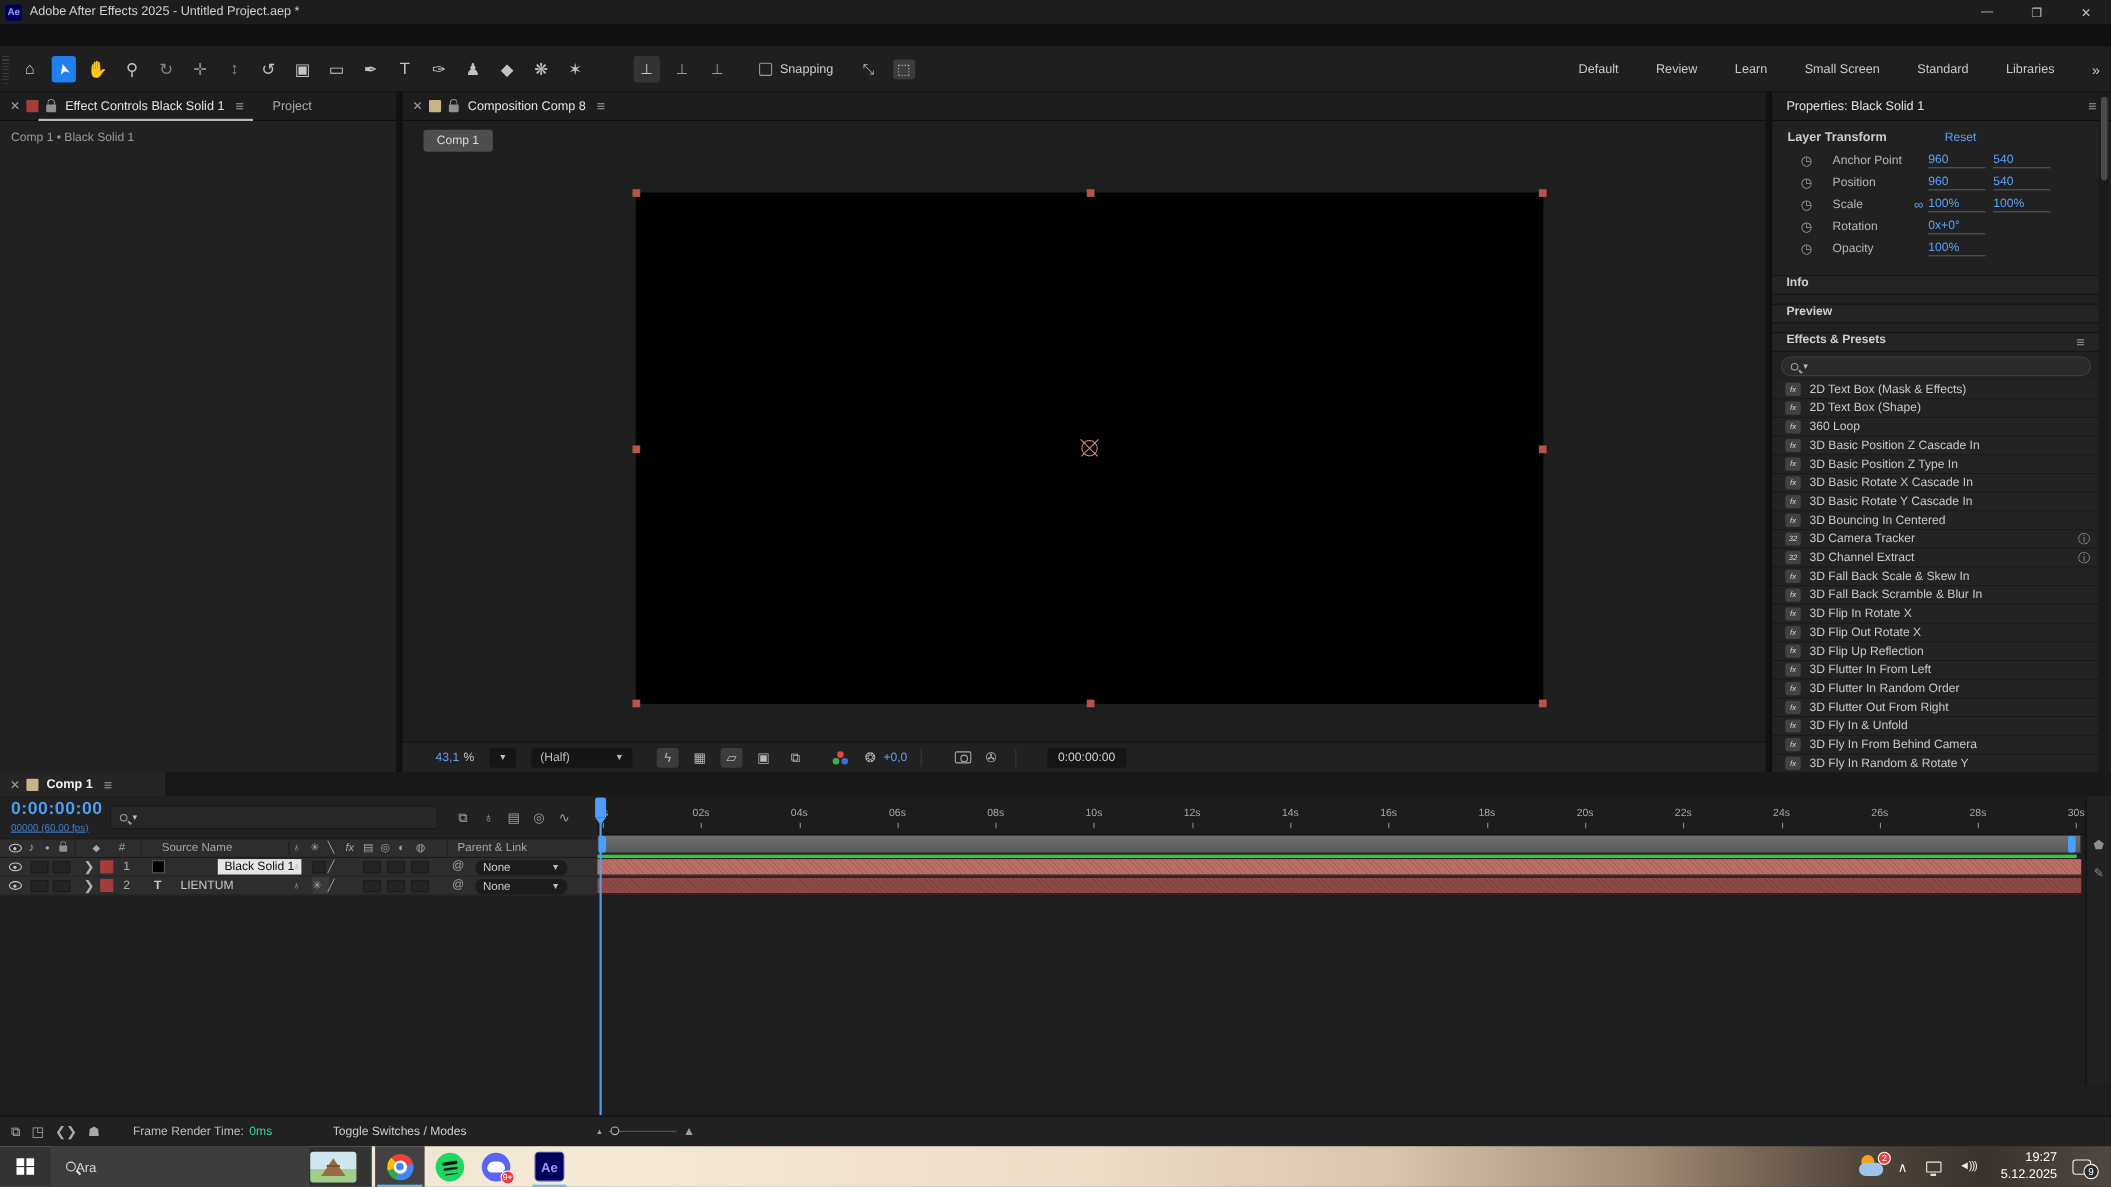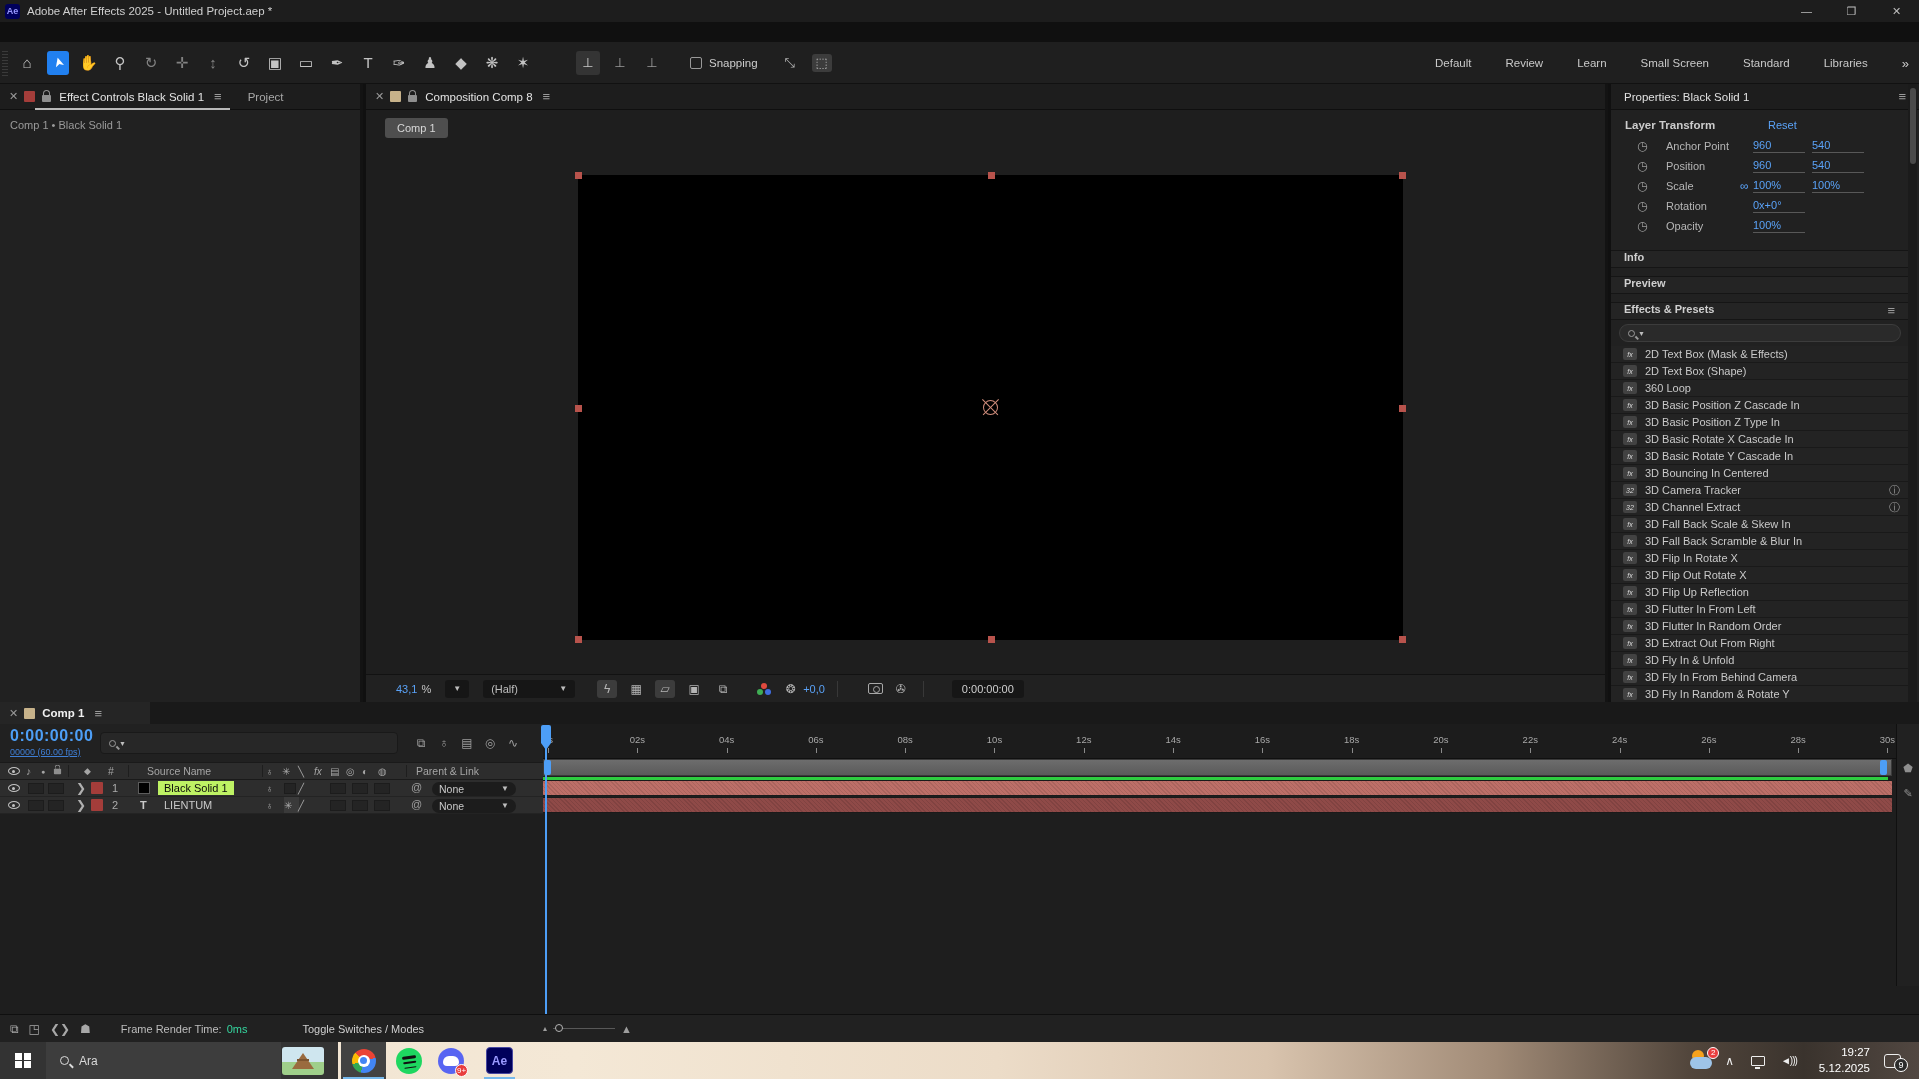--- a/index.html
+++ b/index.html
@@ -123,21 +123,21 @@
   .tmi{width:14px;height:22px;display:flex;align-items:center;justify-content:center;color:#9e9e9e;font-size:12px;}
   .tl-colhead{position:absolute;left:0;top:60px;width:543px;height:18px;background:#2d2d2d;border-top:1px solid #1a1a1a;border-bottom:1px solid #1a1a1a;color:#a5a5a5;font-size:10.5px;}
   .tl-row{position:absolute;left:0;width:543px;height:17px;background:#2d2d2d;border-bottom:1px solid #232323;}
   .rc{position:absolute;top:0;height:100%;display:flex;align-items:center;}
   .i-eye{width:12px;height:8px;border:1.5px solid #c2c2c2;border-radius:50%;position:relative;}
   .i-eye::after{content:"";position:absolute;left:3px;top:1.5px;width:3px;height:3px;background:#c2c2c2;border-radius:50%;}
   .tog-box{width:16px;height:11px;background:#242424;border:1px solid #1c1c1c;}
   .lay-chev{color:#b0b0b0;font-size:12px;}
   .lay-idx{color:#ababab;font-size:11px;}
   .lay-name{color:#c9c9c9;font-size:11px;padding:1px 6px;}
-  .lay-name.selected{background:#bef264;color:#0b0b0b;}
+  .lay-name.selected{background:#e5e5e5;color:#0b0b0b;margin-left:40px;}
   .thumb{width:12px;height:12px;background:#000;border:1px solid #5c5c5c;}
   .t-badge{color:#c9c9c9;font-size:11px;font-weight:bold;}
   .sw-ico{color:#a5a5a5;font-size:10px;width:15px;text-align:center;}
   .none-dd{position:absolute;left:432px;top:1.5px;width:84px;height:14px;background:#1c1c1c;border-radius:7px;color:#c9c9c9;font-size:10.5px;display:flex;align-items:center;padding:0 7px;justify-content:space-between;}
   .pickwhip{position:absolute;left:411px;color:#9e9e9e;font-size:11px;top:1px;}
   .colsep{position:absolute;top:2px;bottom:2px;width:1px;background:#1e1e1e;}
 
   .ruler{position:absolute;left:543px;top:22px;width:1353px;height:35px;background:#1c1c1c;border-bottom:1px solid #101010;display:flex;padding-left:5px;overflow:hidden;}
   .rcell{flex:none;width:89.3px;position:relative;}
   .rlab{position:absolute;left:0;top:10px;transform:translateX(-50%);color:#a8a8a8;font-size:9.5px;}
@@ -162,21 +162,21 @@
   .sb-zoom{position:absolute;left:543px;display:flex;align-items:center;gap:6px;color:#9e9e9e;}
   .sb-track{width:62px;height:1px;background:#585858;position:relative;}
   .sb-thumb{position:absolute;left:2px;top:-4px;width:8px;height:8px;border:1.5px solid #b5b5b5;border-radius:50%;background:#212121;}
 
   
   .taskbar{position:absolute;left:0;top:1042px;width:1919px;height:37px;background:linear-gradient(90deg,#efe2d0 0%,#f4e8d6 30%,#ecdcc8 52%,#d9c4ae 66%,#a08a76 78%,#52463c 88%,#3a332d 94%,#514741 100%);}
   .tb-dark{position:absolute;left:0;top:0;width:338px;height:37px;background:#333333;display:flex;align-items:center;}
   .start{width:46px;height:37px;display:flex;align-items:center;justify-content:center;}
   .win-logo{display:grid;grid-template-columns:7px 7px;grid-template-rows:7px 7px;gap:1.5px;}
   .win-logo span{background:#fff;}
-  .tb-search{width:235px;height:37px;background:#3d3d3d;display:flex;align-items:center;padding-left:14px;gap:10px;}
+  .tb-search{width:235px;height:37px;background:#3d3d3d;display:flex;align-items:center;padding-left:14px;}
   .tb-mag{width:9px;height:9px;border:1.5px solid #ddd;border-radius:50%;position:relative;}
   .tb-mag::after{content:"";position:absolute;left:8px;top:8px;width:5px;height:1.5px;background:#ddd;transform:rotate(45deg);}
   .tb-search-text{color:#d8d8d8;font-size:12px;}
   .game-ico{position:absolute;left:282px;top:5px;width:42px;height:28px;border-radius:3px;background:linear-gradient(#cfe6ef 0 55%,#9fcf8a 55% 100%);overflow:hidden;}
   .pyr{position:absolute;left:50%;top:6px;transform:translateX(-50%);width:0;height:0;border-left:11px solid transparent;border-right:11px solid transparent;border-bottom:16px solid #9a6b3f;}
   .pyr::after{content:"";position:absolute;left:-6px;top:6px;width:12px;height:2px;background:#7d5430;}
   .chrome-slot{position:absolute;left:341px;top:0;width:45px;height:37px;background:#424242;display:flex;align-items:center;justify-content:center;}
   .i-chrome{width:24px;height:24px;border-radius:50%;background:conic-gradient(from -45deg,#ea4335 0 120deg,#4285f4 120deg 240deg,#34a853 240deg 300deg,#fbbc05 300deg 360deg);position:relative;}
   .i-chrome::before{content:"";position:absolute;left:6px;top:6px;width:12px;height:12px;background:#fff;border-radius:50%;}
   .i-chrome::after{content:"";position:absolute;left:8.5px;top:8.5px;width:7px;height:7px;background:#4285f4;border-radius:50%;}
@@ -520,21 +520,21 @@
         <span class="fx-lbl">3D Flutter In From Left</span>
 
       </div>
         <div class="fx-row">
         <span class="fx-ico">fx</span>
         <span class="fx-lbl">3D Flutter In Random Order</span>
 
       </div>
         <div class="fx-row">
         <span class="fx-ico">fx</span>
-        <span class="fx-lbl">3D Extract Out From Right</span>
+        <span class="fx-lbl">3D Flutter Out From Right</span>
 
       </div>
         <div class="fx-row">
         <span class="fx-ico">fx</span>
         <span class="fx-lbl">3D Fly In &amp; Unfold</span>
 
       </div>
         <div class="fx-row">
         <span class="fx-ico">fx</span>
         <span class="fx-lbl">3D Fly In From Behind Camera</span>

